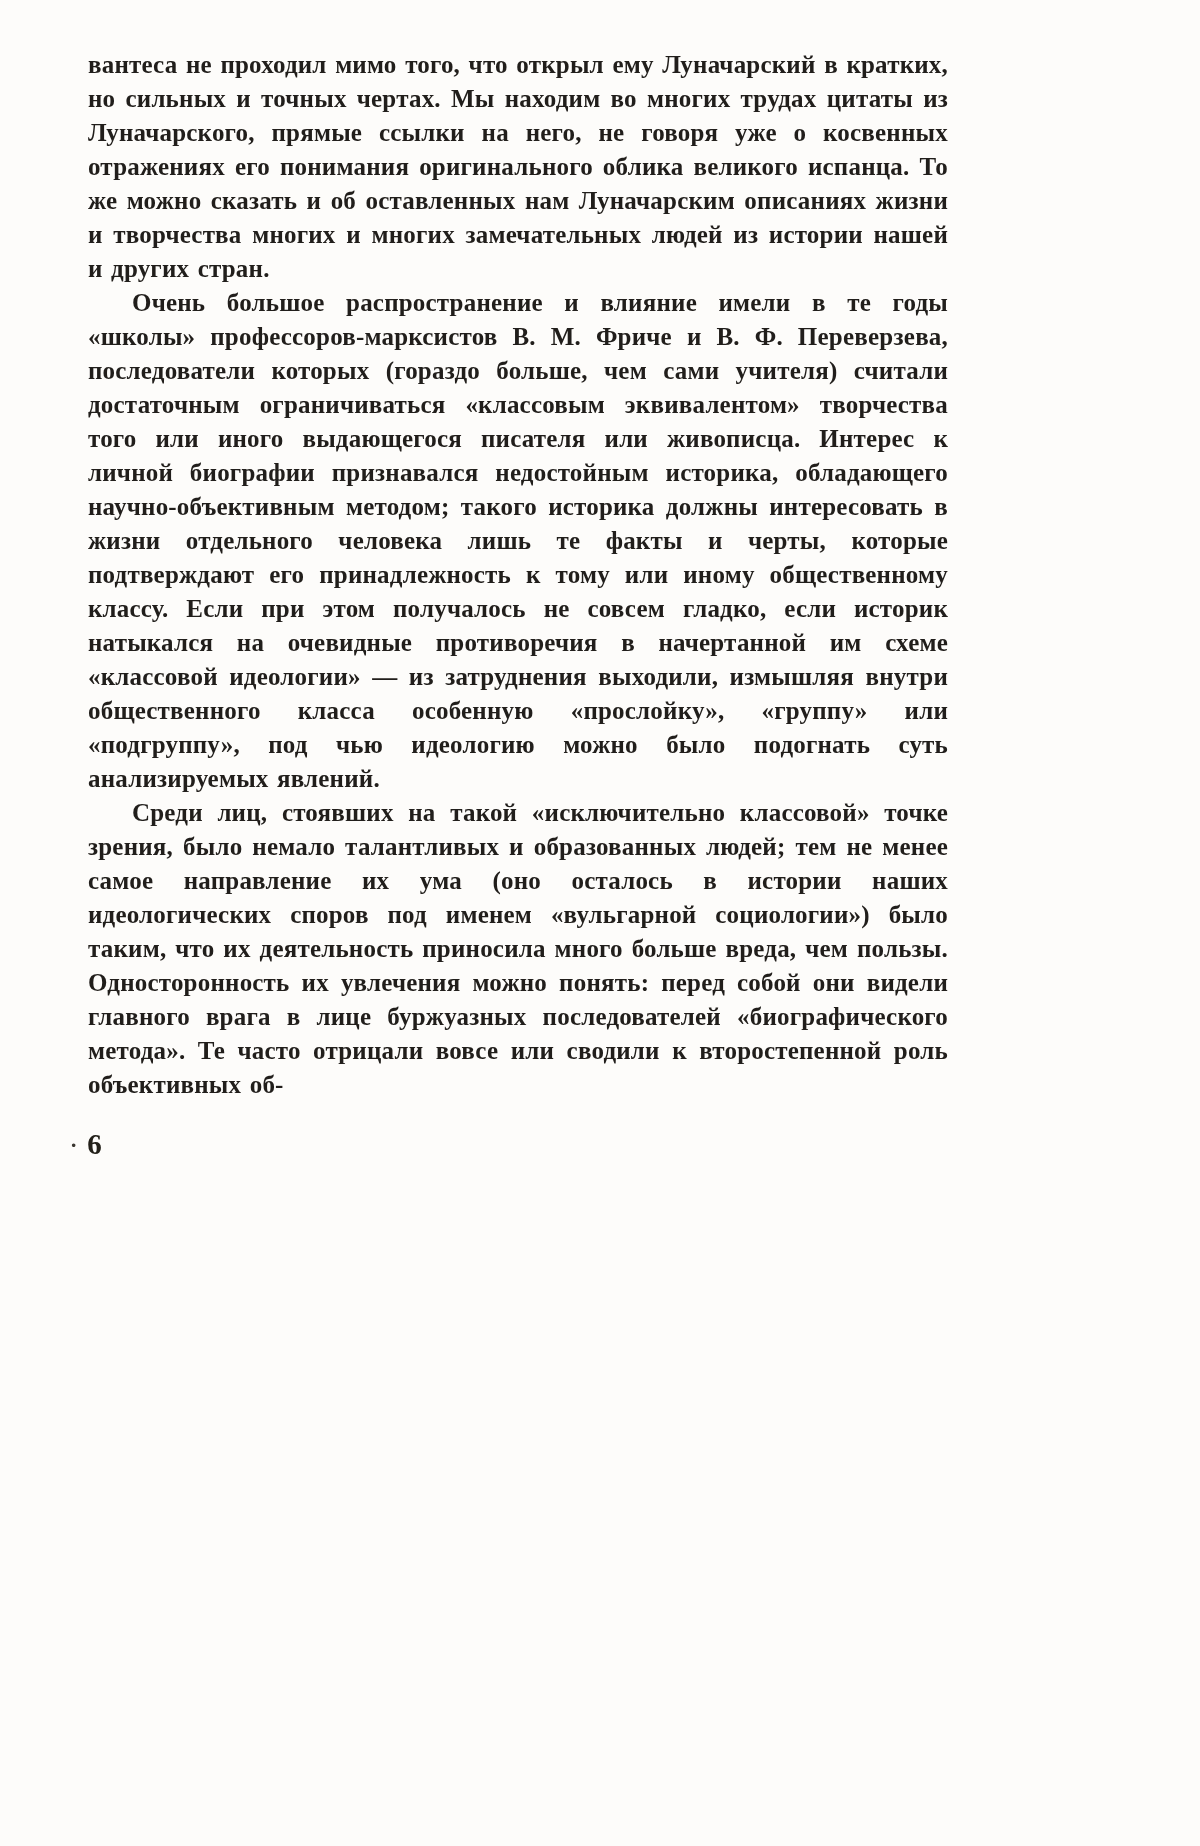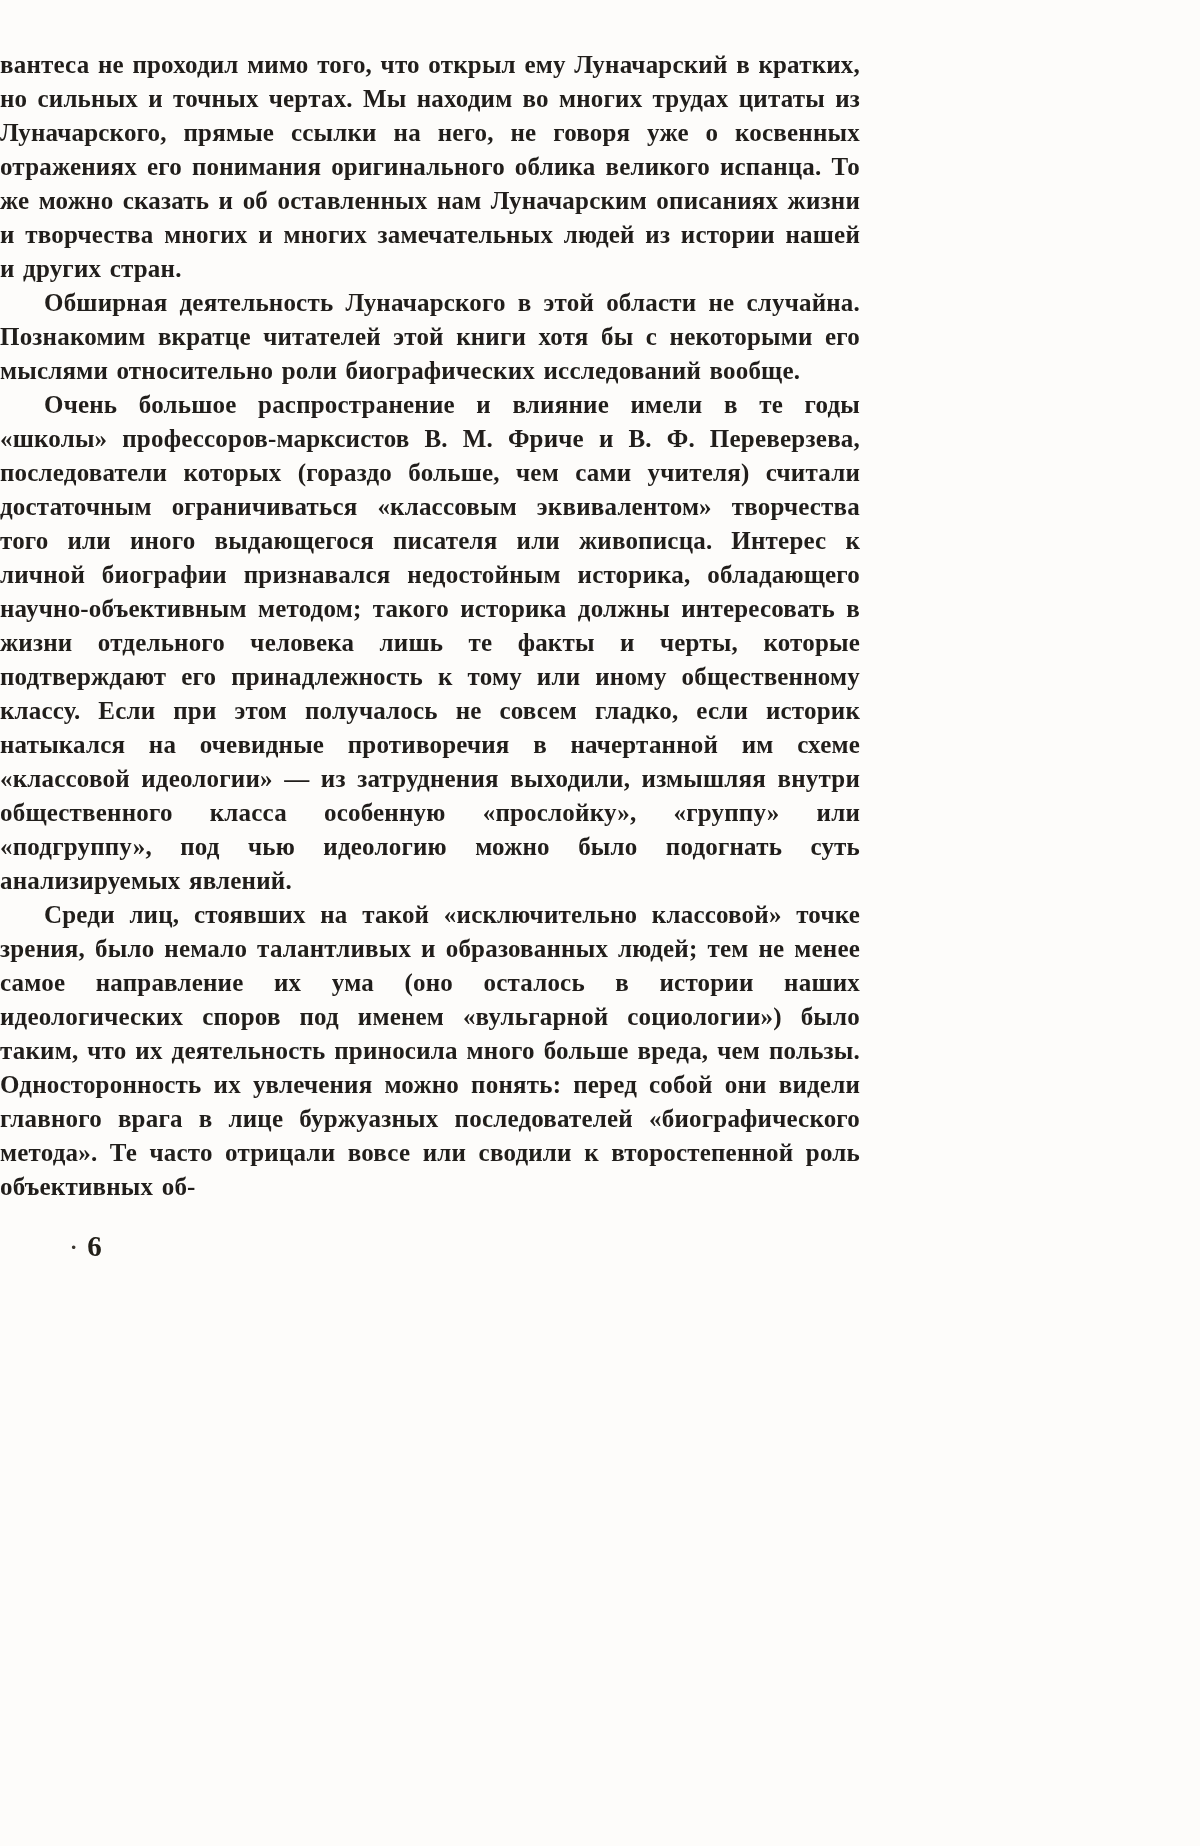--- a/index.html
+++ b/index.html
@@ -10,20 +10,21 @@
   .page {
     position: relative;
     width: 1200px;
     height: 1846px;
     background: #fdfcfa;
     overflow: hidden;
     box-sizing: border-box;
     padding-top: 48px;
   }
   .text-block {
+    margin-left: 88px;
     width: 860px;
     font-family: "Liberation Serif", "DejaVu Serif", serif;
     font-size: 25px;
     line-height: 34px;
     font-weight: 700;
     color: #211e1b;
     text-align: justify;
     letter-spacing: 0.2px;
     word-spacing: 2px;
   }
@@ -54,21 +55,20 @@
     letter-spacing: 1px;
   }
 </style>
 </head>
 <body>
 
 <div class="page">
 
   <div class="text-block">
     <p class="para no-indent">вантеса не проходил мимо того, что открыл ему Луначарский в кратких, но сильных и точных чертах. Мы находим во многих трудах цитаты из Луначарского, прямые ссылки на него, не говоря уже о косвенных отражениях его понимания оригинального облика великого испанца. То же можно сказать и об оставленных нам Луначарским описаниях жизни и творчества многих и многих замечательных людей из истории нашей и других стран.</p>
-    <p class="para">Обширная деятельность Луначарского в этой области не случайна. Познакомим вкратце читателей этой книги хотя бы с некоторыми его мыслями относительно роли биографических исследований вообще.</p>
     <p class="para">Очень большое распространение и влияние имели в те годы «школы» профессоров-марксистов В. М. Фриче и В. Ф. Переверзева, последователи которых (гораздо больше, чем сами учителя) считали достаточным ограничиваться «классовым эквивалентом» творчества того или иного выдающегося писателя или живописца. Интерес к личной биографии признавался недостойным историка, обладающего научно-объективным методом; такого историка должны интересовать в жизни отдельного человека лишь те факты и черты, которые подтверждают его принадлежность к тому или иному общественному классу. Если при этом получалось не совсем гладко, если историк натыкался на очевидные противоречия в начертанной им схеме «классовой идеологии» — из затруднения выходили, измышляя внутри общественного класса особенную «прослойку», «группу» или «подгруппу», под чью идеологию можно было подогнать суть анализируемых явлений.</p>
     <p class="para">Среди лиц, стоявших на такой «исключительно классовой» точке зрения, было немало талантливых и образованных людей; тем не менее самое направление их ума (оно осталось в истории наших идеологических споров под именем «вульгарной социологии») было таким, что их деятельность приносила много больше вреда, чем пользы. Односторонность их увлечения можно понять: перед собой они видели главного врага в лице буржуазных последователей «биографического метода». Те часто отрицали вовсе или сводили к второстепенной роль объективных об-</p>
   </div>
 
   <div class="page-number-row">
     <span class="margin-mark">·</span>
     <span class="page-number">6</span>
   </div>
 
 </div>

